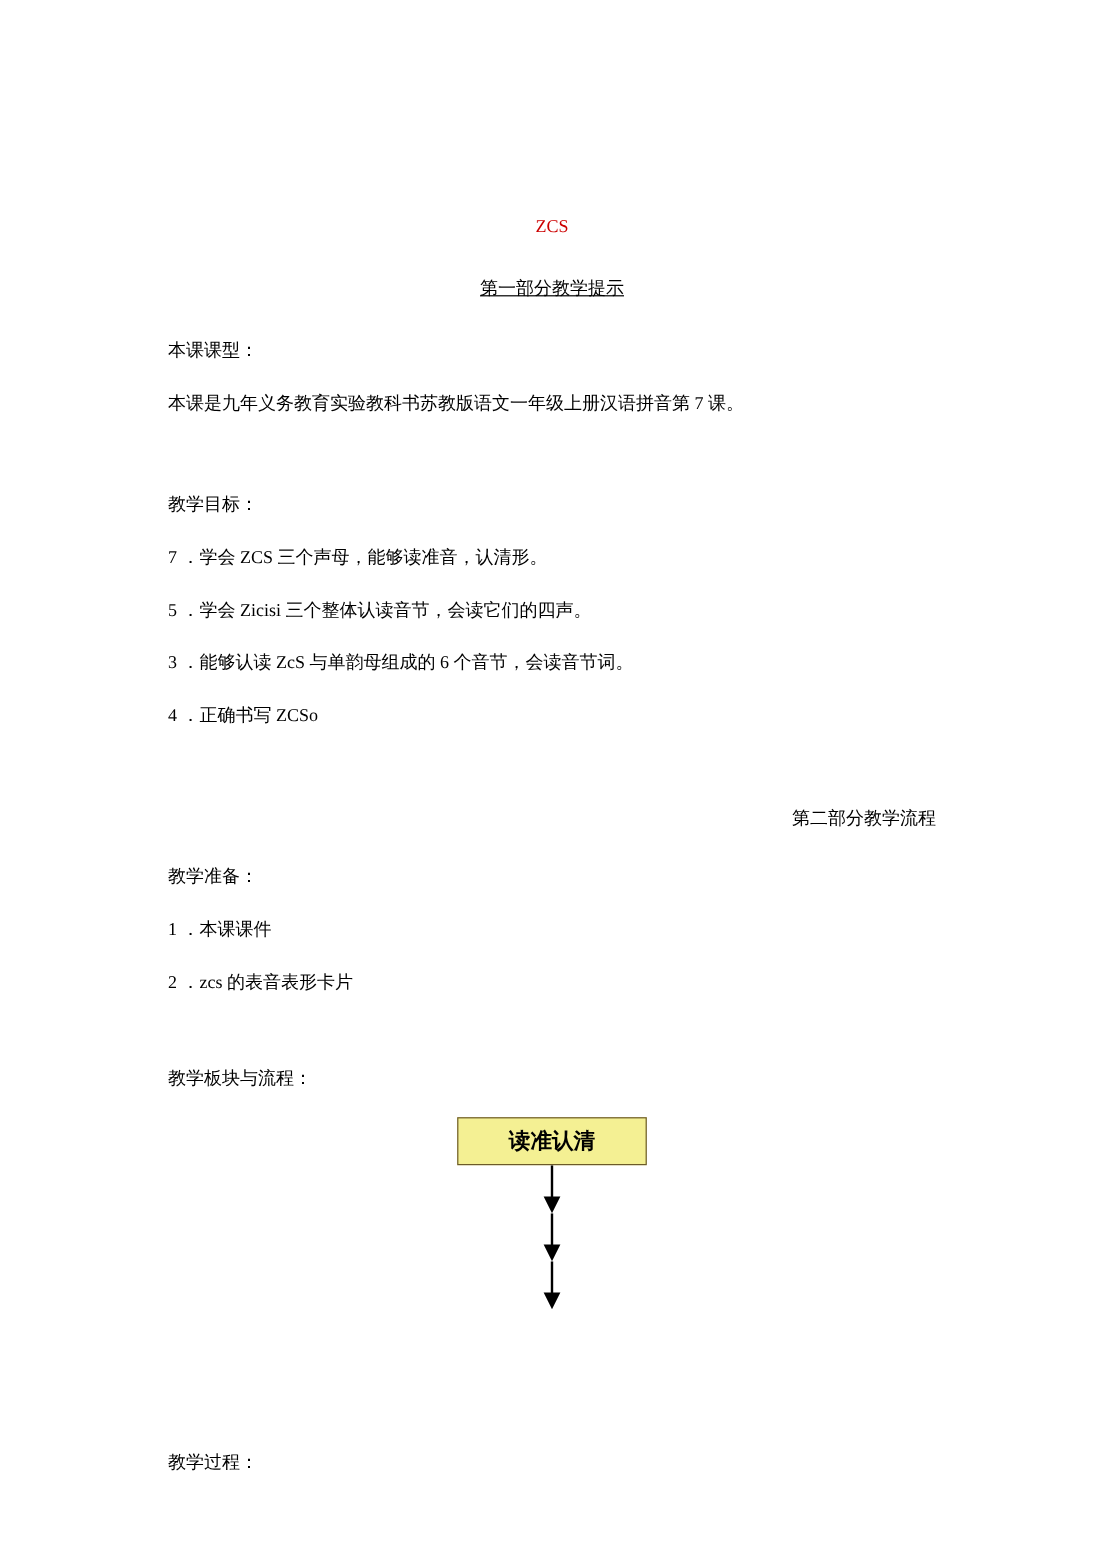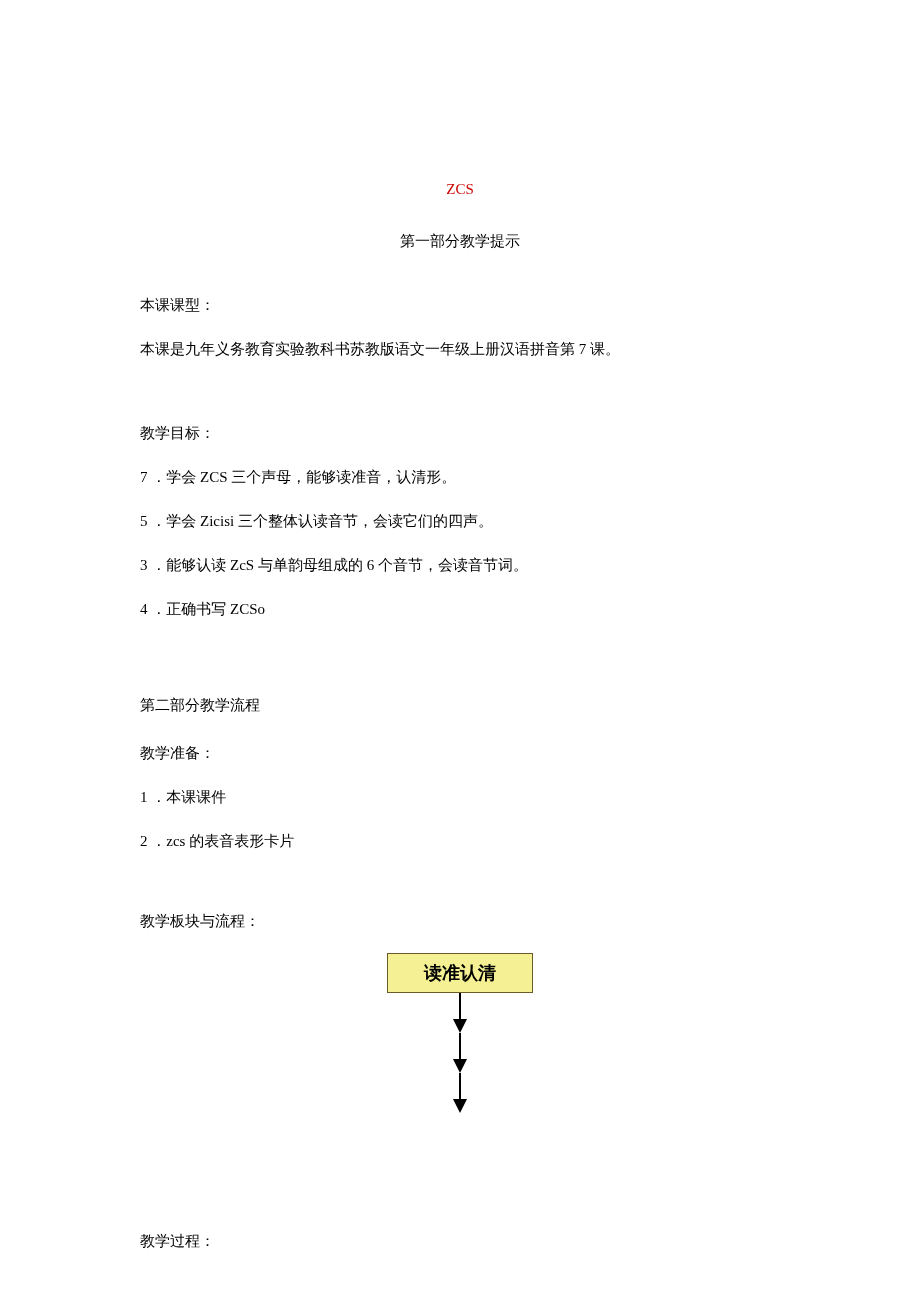--- a/index.html
+++ b/index.html
@@ -20,51 +20,52 @@
     .title-red {
       color: #cc0000;
       text-align: center;
       font-family: "Times New Roman", serif;
       margin-bottom: 28px;
       font-size: 15px;
       margin-top: 47px;
     }
     .section-header {
       text-align: center;
-      margin-bottom: 40px;
+      margin-bottom: 28px;
       font-size: 15px;
+      text-decoration: underline;
     }
     .label {
       margin-bottom: 20px;
     }
     .paragraph {
       margin-bottom: 24px;
     }
     .list-item {
       margin-bottom: 20px;
     }
     .spacing-block {
       height: 36px;
     }
     .section-header-2 {
-      text-align: left;
+      text-align: right;
       margin-bottom: 24px;
-      margin-top: 16px;
+      margin-top: 6px;
     }
     .flowchart {
       display: flex;
       flex-direction: column;
       align-items: center;
       margin-top: 6px;
       margin-bottom: 40px;
     }
     .flow-box {
       background: #f4f093;
       border: 1.5px solid #6b5a2a;
-      width: 146px;
+      width: 158px;
       height: 40px;
       display: flex;
       align-items: center;
       justify-content: center;
       font-weight: bold;
       font-size: 18px;
       font-family: "SimHei", "黑体", sans-serif;
     }
     .arrow-wrap {
       height: 40px;

